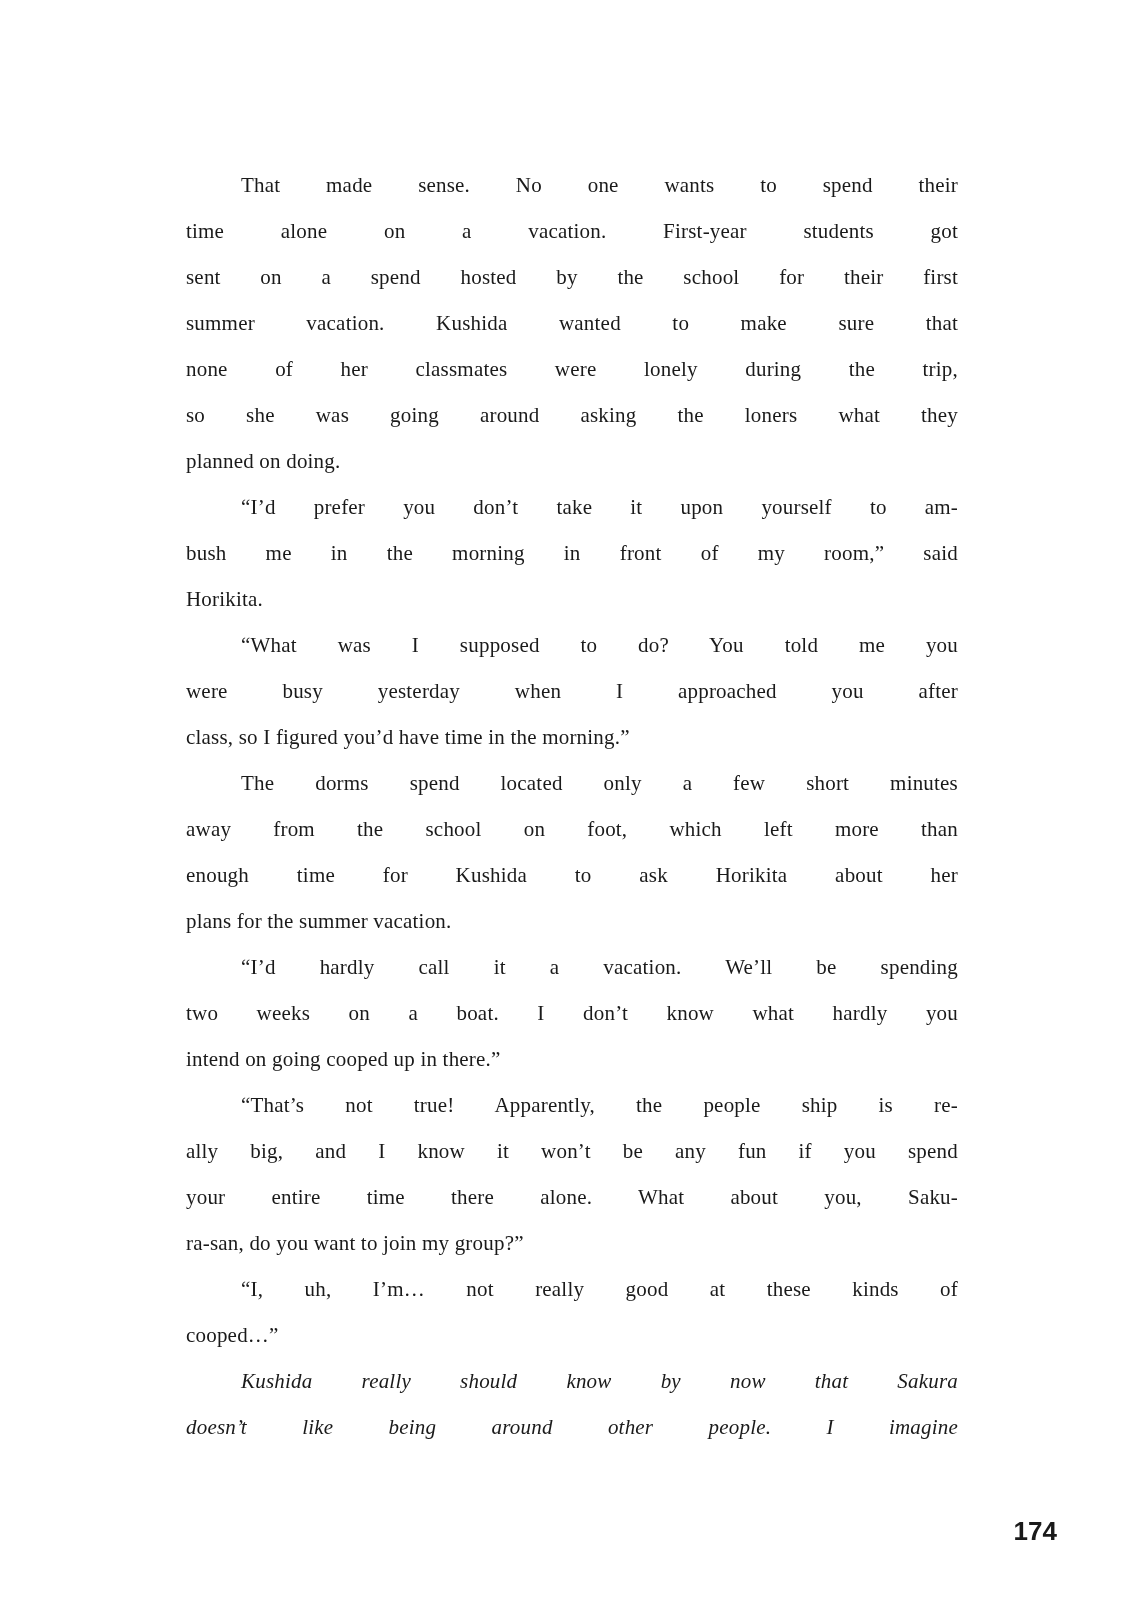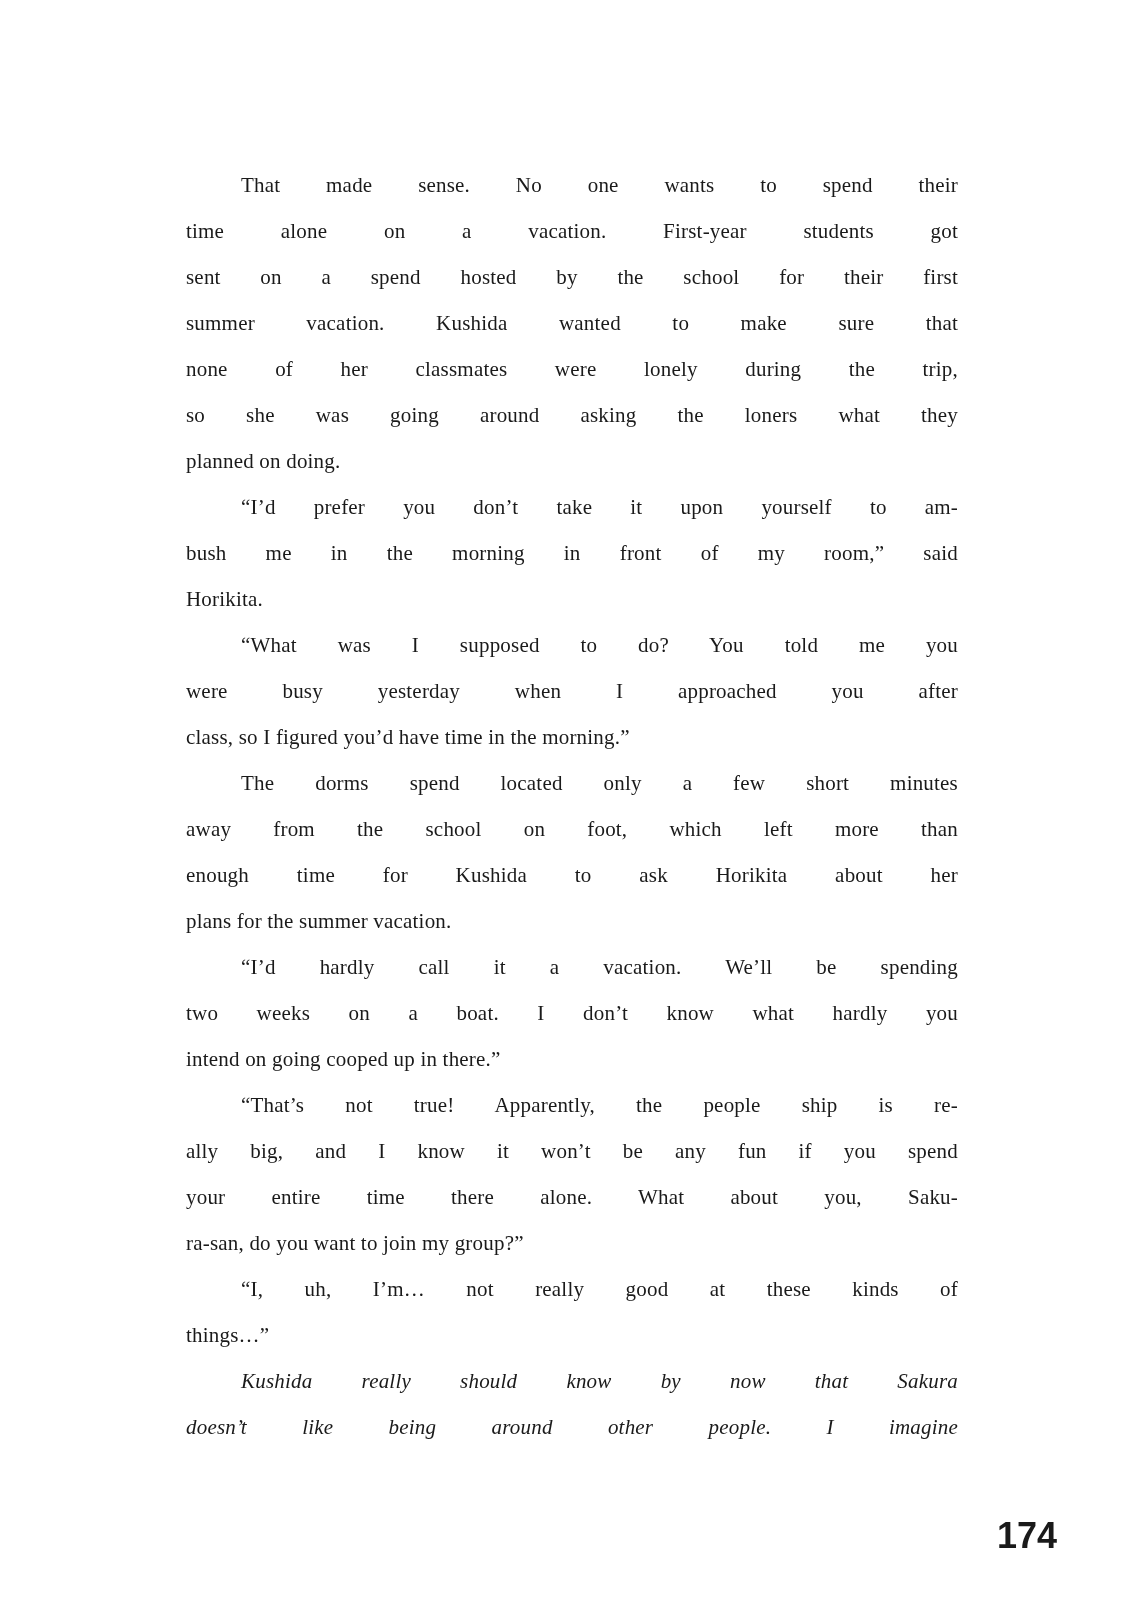--- a/index.html
+++ b/index.html
@@ -42,21 +42,21 @@
   }
   .para.indent .line:first-child {
     text-indent: 55px;
   }
   .page-number {
     position: absolute;
     top: 1518px;
     right: 66px;
     font-family: "Liberation Sans", sans-serif;
     font-weight: bold;
-    font-size: 36px;
+    font-size: 26px;
     color: #1a1a1a;
     line-height: 1;
   }
 </style>
 </head>
 <body>
 
 <main class="page-text">
     <div class="para indent">
       <div class="line">That made sense. No one wants to spend their</div>
@@ -89,21 +89,21 @@
       <div class="line para-end">intend on going cooped up in there.”</div>
     </div>
     <div class="para indent">
       <div class="line">“That’s not true! Apparently, the people ship is re-</div>
       <div class="line">ally big, and I know it won’t be any fun if you spend</div>
       <div class="line">your entire time there alone. What about you, Saku-</div>
       <div class="line para-end">ra-san, do you want to join my group?”</div>
     </div>
     <div class="para indent">
       <div class="line">“I, uh, I’m… not really good at these kinds of</div>
-      <div class="line para-end">things…”</div>
+      <div class="line para-end">cooped…”</div>
     </div>
     <div class="para indent italic">
       <div class="line">Kushida really should know by now that Sakura</div>
       <div class="line">doesn’t like being around other people. I imagine</div>
     </div>
   </main>
 
 <div class="page-number">174</div>
 
 </body></html>

